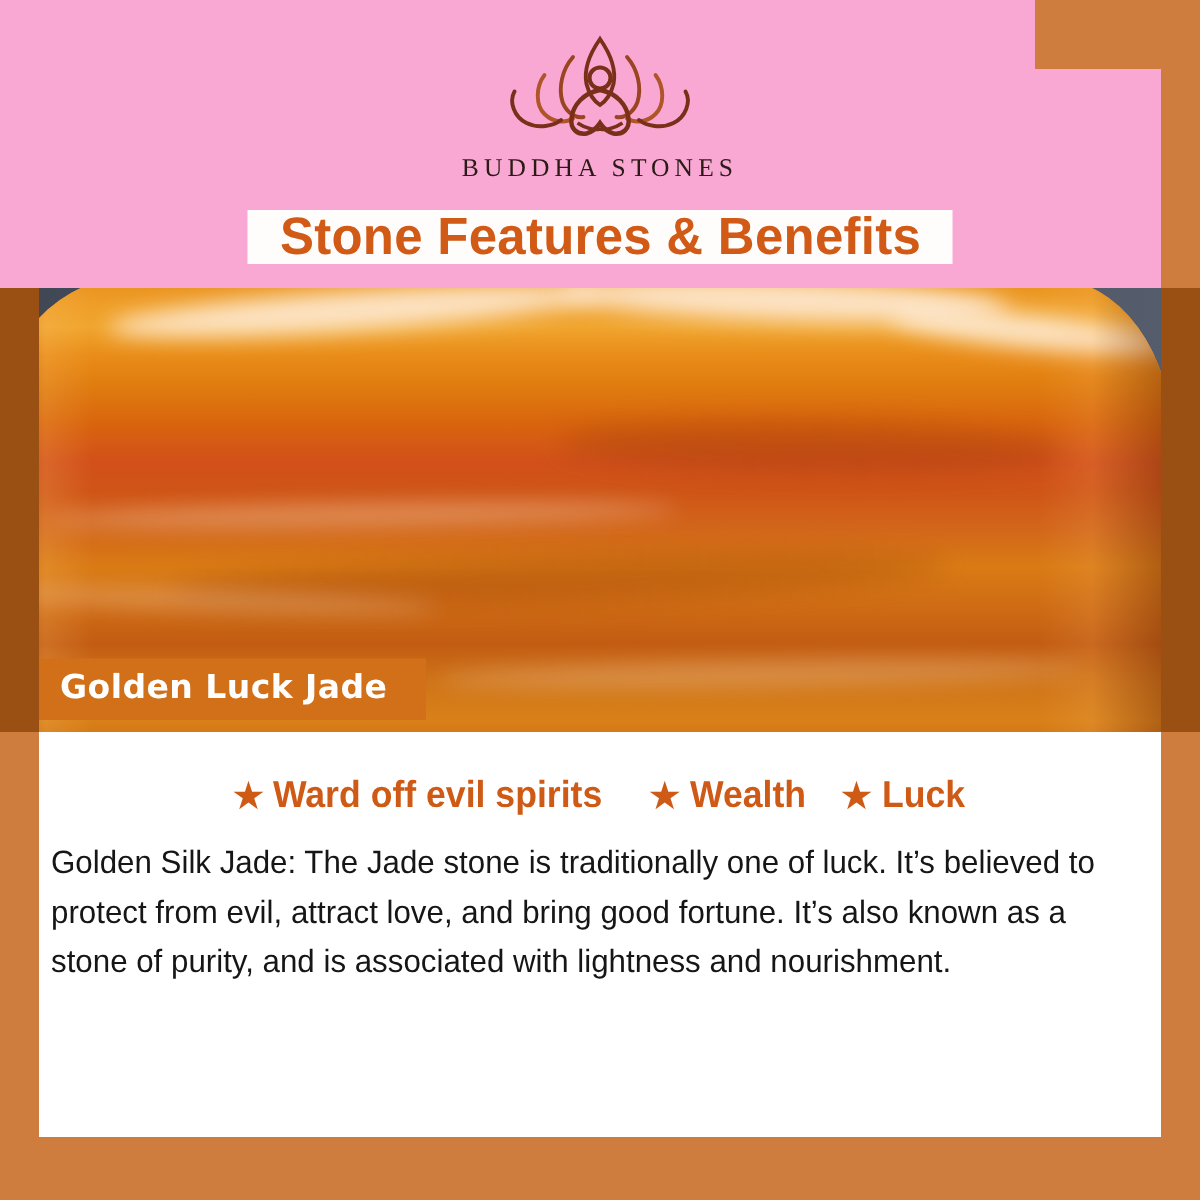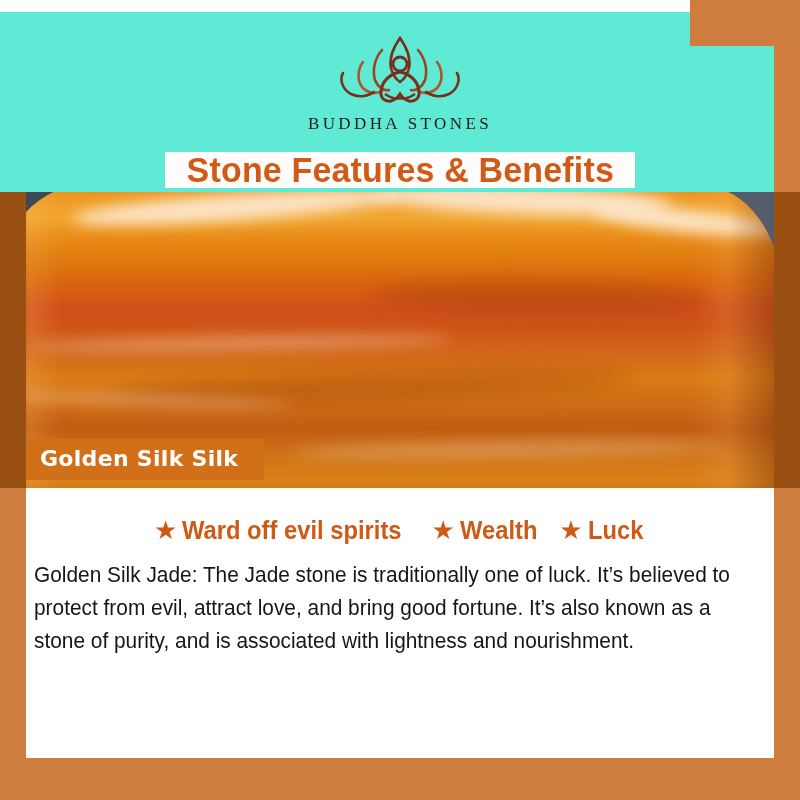--- a/index.html
+++ b/index.html
@@ -38,23 +38,22 @@
   }
   .frame-shadow-left  { left: 0;  top: 192px; width: 26px; height: 296px; }
   .frame-shadow-right { right: 0; top: 192px; width: 26px; height: 296px; }
 
   
   .header {
     position: absolute;
     left: 0; top: 0;
     width: 800px;
     height: 192px;
-    background: #5eead4;
+    background: #f9a8d4;
     z-index: 10;
-    margin-top: 12px;
   }
 
   .logo-wrap {
     position: absolute;
     left: 0; top: 16px;
     width: 800px;
     text-align: center;
   }
   .logo-mark {
     display: block;
@@ -283,21 +282,21 @@
       <div class="stone-streak streak-3"></div>
       <div class="stone-streak streak-4"></div>
       <div class="stone-dark dark-1"></div>
       <div class="stone-streak streak-5"></div>
       <div class="stone-streak streak-6"></div>
       <div class="stone-left-edge"></div>
       <div class="stone-right-edge"></div>
     </div>
 
     <div class="stone-label">
-      <span class="stone-label-text">Golden Silk Silk</span>
+      <span class="stone-label-text">Golden Luck Jade</span>
     </div>
   </div>
 
   <div class="content">
 
     <div class="benefits">
       <span class="benefit">
         <span class="star">★</span>
         <span class="label">Ward off evil spirits</span>
       </span>

